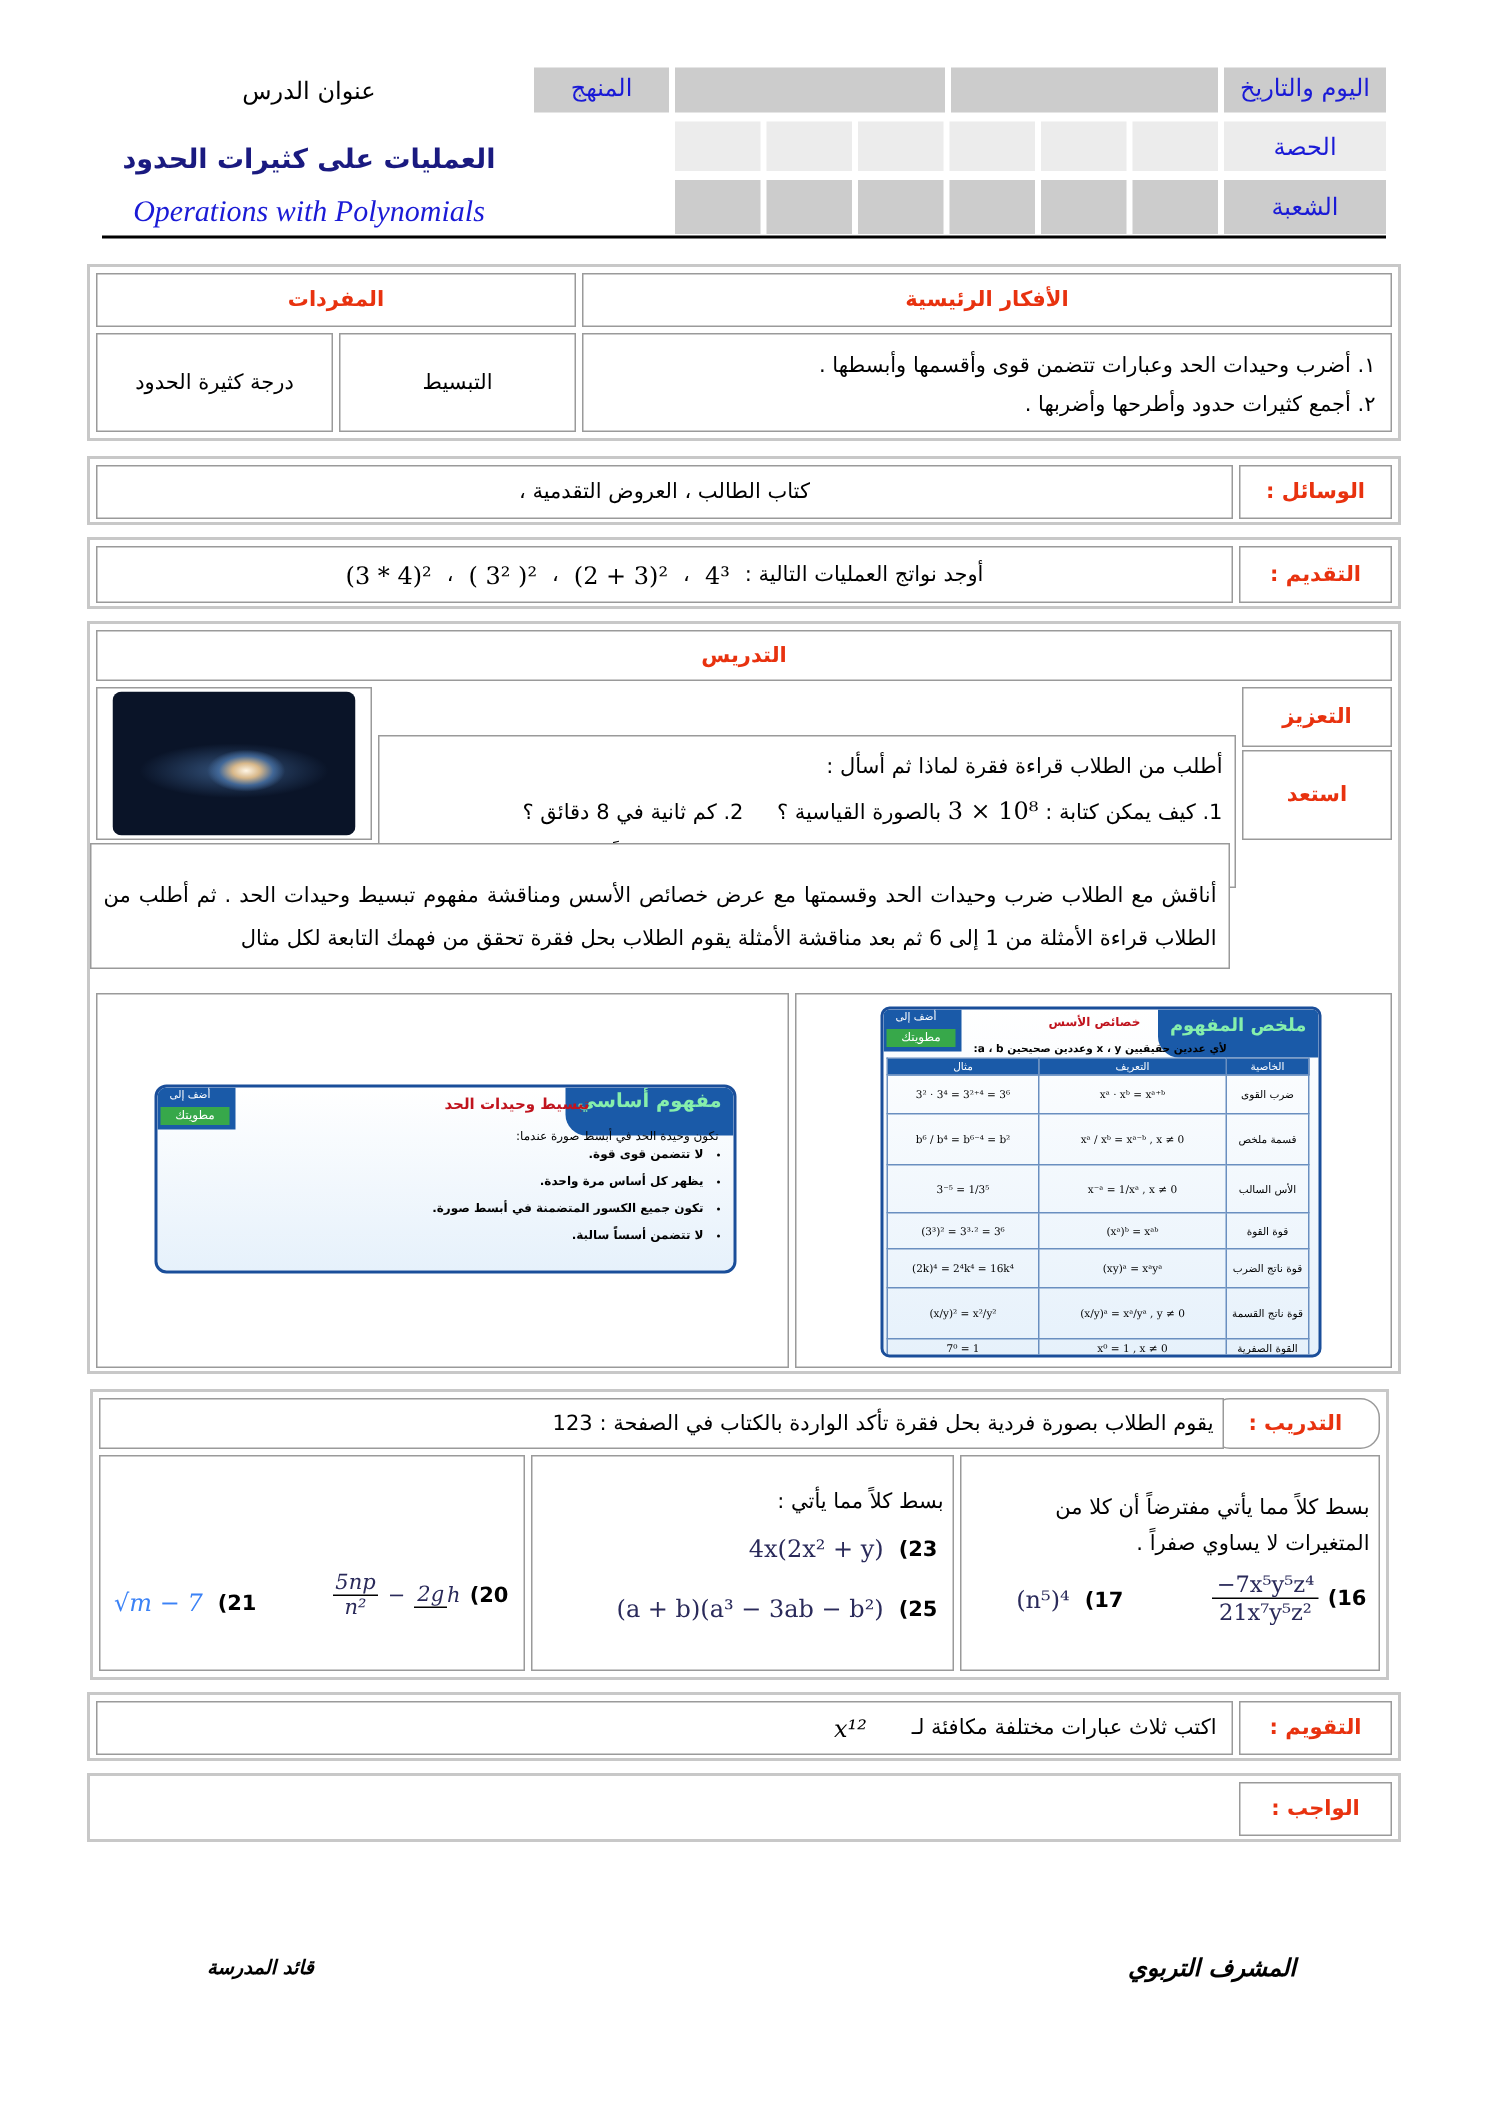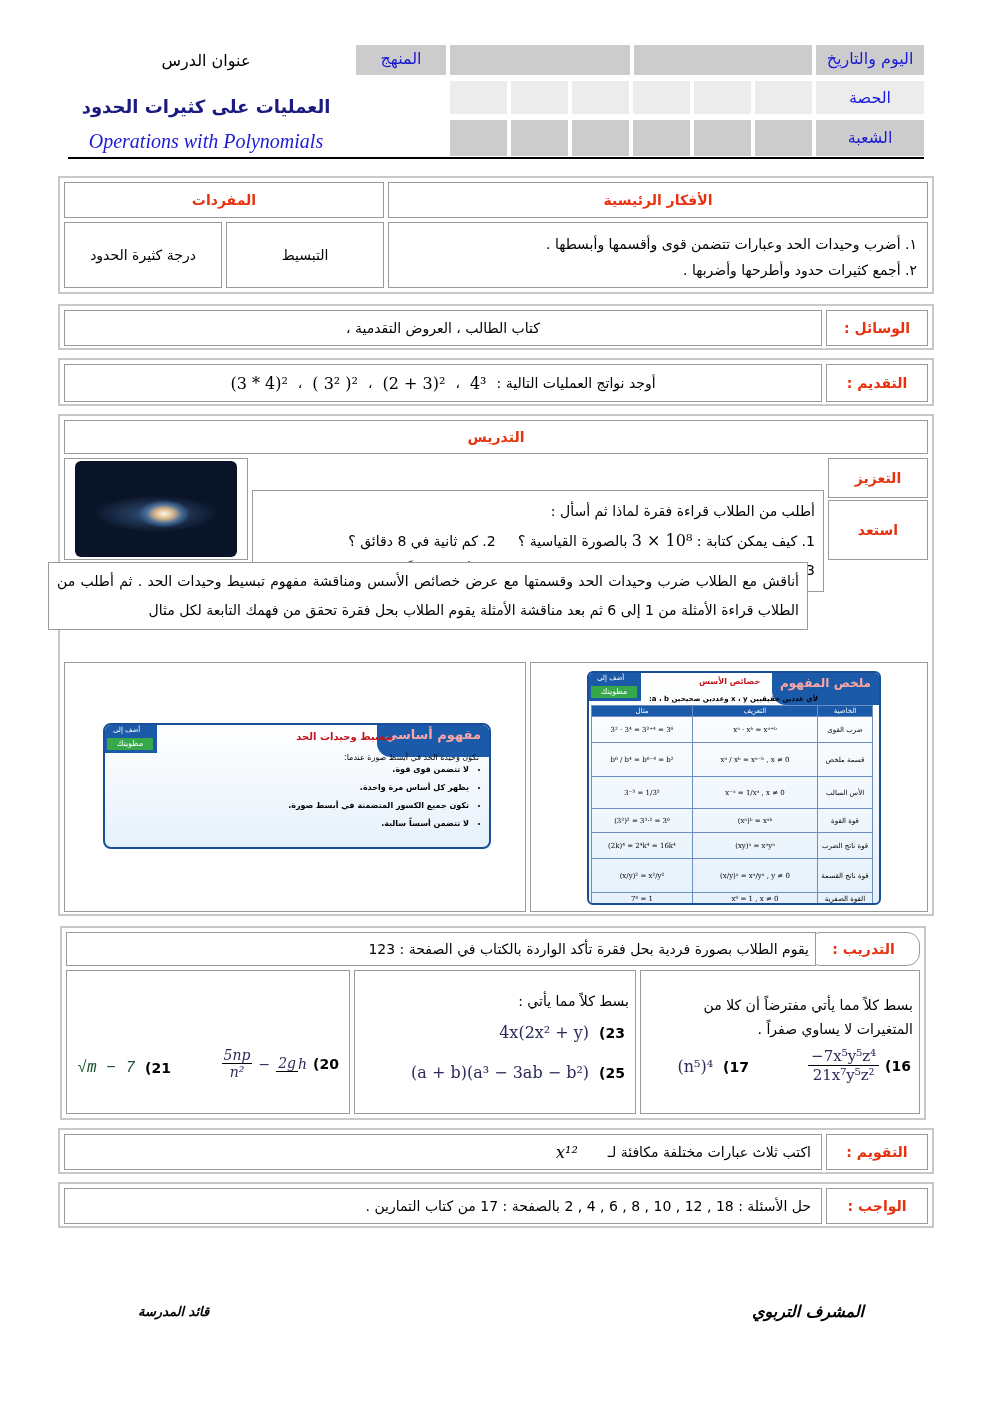--- a/index.html
+++ b/index.html
@@ -17,21 +17,21 @@
   #hdr-rule { left:68px; top:157px; width:856px; height:2px; background:#000; }
 
   
   .frame { position:absolute; box-sizing:border-box; border:2px solid #c8c8c8; background:#fff; }
   .cell { position:absolute; box-sizing:border-box; border:1px solid #9a9a9a; background:#fff; }
   .lbl { font-size:14px; display:flex; align-items:center; justify-content:center; }
   .txt { font-size:14px; }
 
   
   .card { position:absolute; border:2px solid #1a4e9a; border-radius:8px; background:linear-gradient(#ffffff, #e6f1fb); overflow:hidden; }
-  .card-head { position:absolute; top:0; right:0; height:32px; background:#1a5aa8; color:#fca5a5; font-weight:bold; font-size:12px; padding:0 8px; line-height:20px; border-bottom-left-radius:14px; }
+  .card-head { position:absolute; top:0; right:0; height:32px; background:#1a5aa8; color:#86efac; font-weight:bold; font-size:12px; padding:0 8px; line-height:20px; border-bottom-left-radius:14px; }
   .tab-green { position:absolute; top:0; left:0; width:52px; height:28px; background:#1a5aa8; }
   .tab-green .g { position:absolute; left:2px; top:13px; width:46px; height:12px; background:#37a84a; color:#fff; font-size:8px; text-align:center; line-height:12px; }
   .tab-green .t { position:absolute; left:8px; top:1px; color:#fff; font-size:7px; }
 
   .ptable { position:absolute; border-collapse:collapse; font-size:7px; }
   .ptable td, .ptable th { border:1px solid #6a8fc0; text-align:center; padding:0 2px;margin-left:20px; }
   .ptable th { background:#1a5aa8; color:#fff; font-weight:normal; height:10px; }
 </style>
 </head>
 <body>
@@ -112,21 +112,21 @@
       &nbsp;&nbsp;&nbsp;
       <span>2. كم ثانية في 8 دقائق ؟</span>
     </div>
     <div>3. بالاعتماد على المعلومات المعطاة كم تبعد الشمس عن الأرض تقريباً .</div>
   </div>
 
   <div class="cell" style="right:684px;top:42px;width:184px;height:102px;">
     <div style="position:absolute;left:10px;top:2px;width:162px;height:96px;border-radius:6px;background:radial-gradient(ellipse 26px 14px at 55% 55%, #fff6e6 0%, #d8b88a 35%, rgba(70,110,160,0.85) 70%, rgba(15,30,60,0) 100%), radial-gradient(ellipse 90px 26px at 50% 55%, rgba(90,140,200,0.55), rgba(10,20,45,0) 70%), #0a1428;transform:none;"></div>
   </div>
 
-  <div class="cell txt" style="right:124px;top:146px;width:760px;height:68px;padding:4px 8px;line-height:29px;text-align:justify;">أناقش مع الطلاب ضرب وحيدات الحد وقسمتها مع عرض خصائص الأسس ومناقشة مفهوم تبسيط وحيدات الحد . ثم أطلب من الطلاب قراءة الأمثلة من 1 إلى 6 ثم  بعد مناقشة الأمثلة يقوم الطلاب بحل فقرة تحقق من فهمك التابعة لكل مثال</div>
+  <div class="cell txt" style="right:112px;top:146px;width:760px;height:84px;padding:20px 8px;line-height:29px;text-align:justify;">أناقش مع الطلاب ضرب وحيدات الحد وقسمتها مع عرض خصائص الأسس ومناقشة مفهوم تبسيط وحيدات الحد . ثم أطلب من الطلاب قراءة الأمثلة من 1 إلى 6 ثم  بعد مناقشة الأمثلة يقوم الطلاب بحل فقرة تحقق من فهمك التابعة لكل مثال</div>
 
   <div class="cell" style="right:4px;top:246px;width:398px;height:250px;">
     <div class="card" style="left:56px;top:8px;width:290px;height:230px;border-radius:6px;">
       <div class="card-head">ملخص المفهوم</div>
       <div class="tab-green">
         <span class="t">أضف إلى</span>
         <div class="g">مطويتك</div>
       </div>
       <div style="position:absolute;top:4px;left:110px;color:#c0141e;font-size:8px;font-weight:bold;">خصائص الأسس</div>
       <div style="position:absolute;top:22px;left:60px;font-size:7px;font-weight:bold;">لأي عددين حقيقيين x ، y وعددين صحيحين a ، b:</div>
@@ -237,32 +237,31 @@
         </span>
         <span>−</span>
         <span style="display:inline-flex;align-items:center;">
           <span style="border-bottom:1px solid #000;padding:0 2px;">2g</span>
           <span>h</span>
         </span>
       </span>
     </div>
     <div style="position:absolute;top:88px;right:178px;display:flex;align-items:center;gap:10px;">
       <span style="font-weight:bold;font-size:14px;direction:ltr;">(21</span>
-      <span class="math" style="font-size:16px;color:#14532d;font-style:italic;font-family:Liberation Mono, monospace;">√m − 7</span>
+      <span class="math" style="font-size:16px;color:#3b82f6;font-style:italic;">√m − 7</span>
     </div>
   </div>
 </div>
 
 <div class="frame" style="left:58px;top:1128px;width:876px;height:46px;">
   <div class="cell lbl red" style="right:4px;top:4px;width:102px;height:36px;">التقويم :</div>
   <div class="cell txt" style="right:110px;top:4px;width:758px;height:36px;padding:0 10px;display:flex;align-items:center;gap:30px;">
     <span>اكتب ثلاث عبارات مختلفة مكافئة لـ</span>
     <span class="math" style="font-size:16px;font-style:italic;">x¹²</span>
   </div>
 </div>
 
 <div class="frame" style="left:58px;top:1182px;width:876px;height:46px;">
   <div class="cell lbl red" style="right:4px;top:4px;width:102px;height:36px;">الواجب :</div>
-  <div class="cell txt" style="right:110px;top:4px;width:758px;height:36px;padding:0 10px;line-height:34px;">حل الأسئلة : 18 , 12 , 10 , 8 , 6 , 4 , 2 بالصفحة :  17   من كتاب التمارين .</div>
 </div>
 
 <div class="abs" style="right:128px;top:1302px;font-family:'DejaVu Serif',serif;font-style:italic;font-weight:bold;font-size:16px;">المشرف التربوي</div>
 <div class="abs" style="left:138px;top:1304px;font-family:'DejaVu Serif',serif;font-style:italic;font-weight:bold;font-size:13px;">قائد المدرسة</div>
 
 </body></html>

